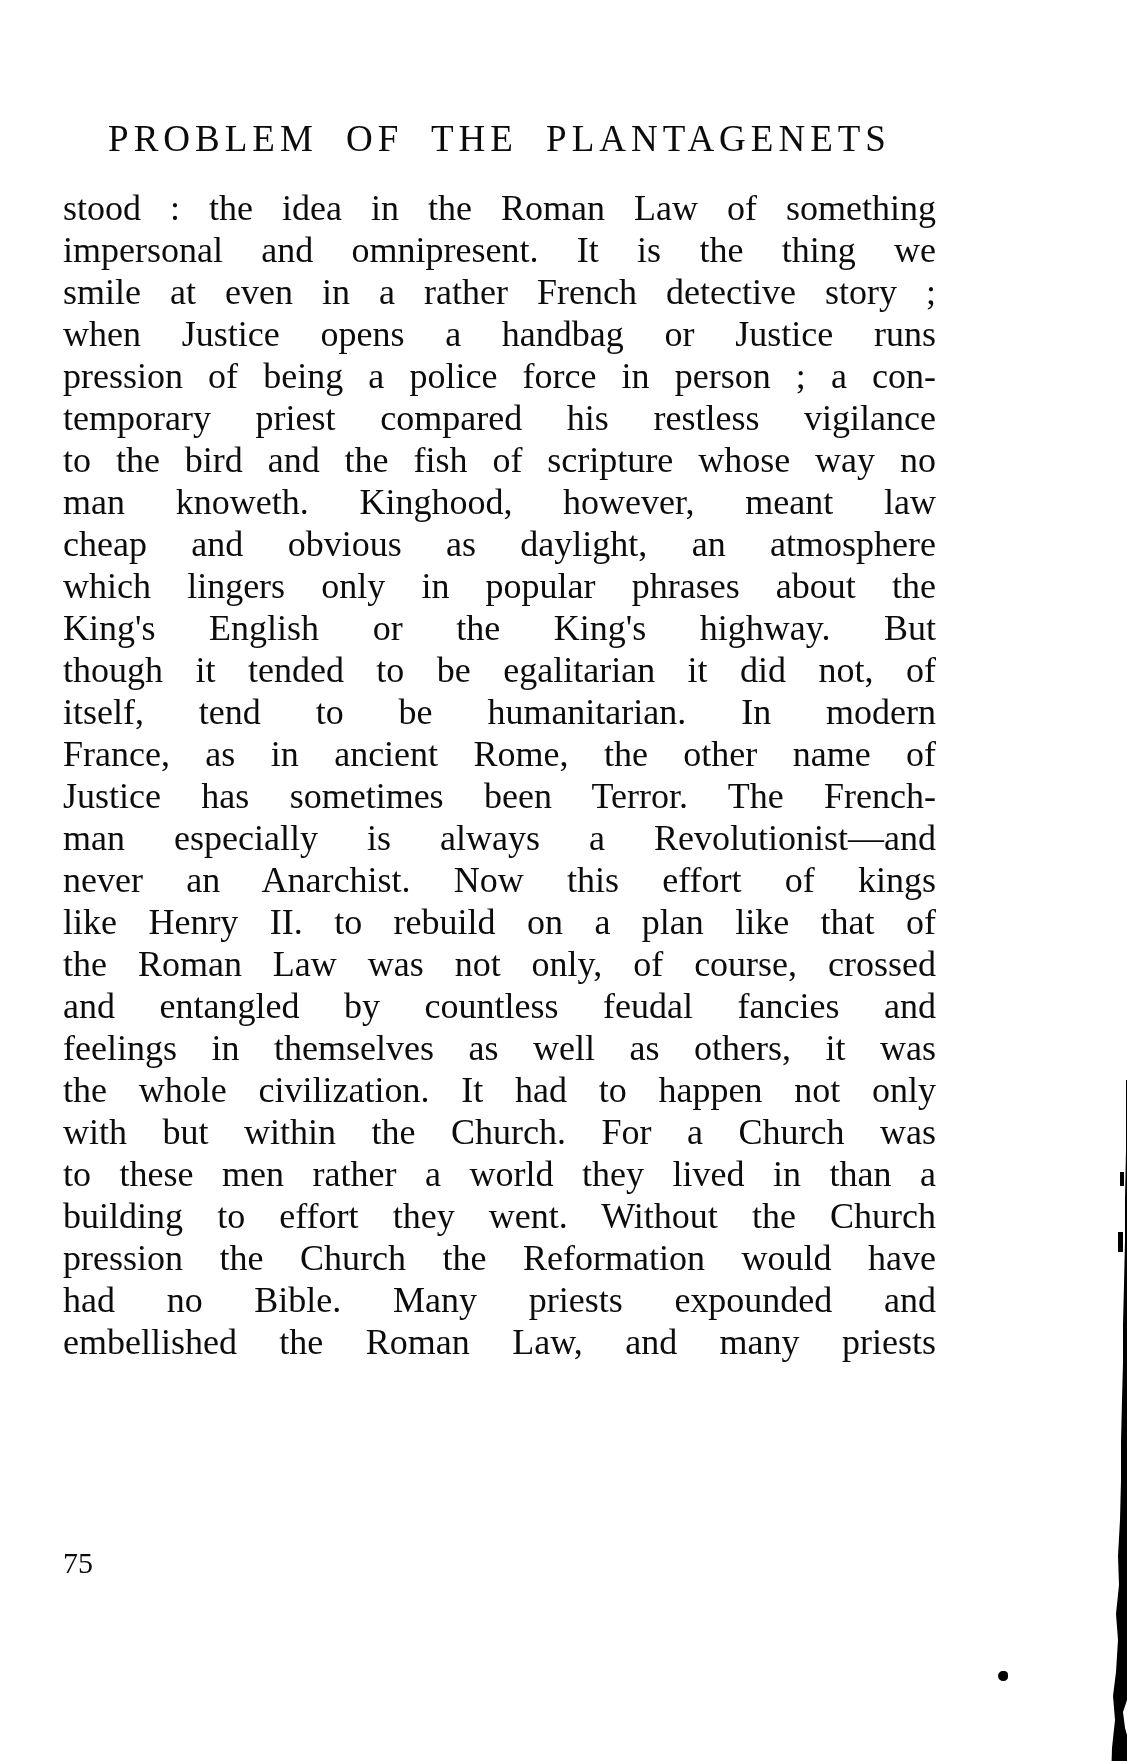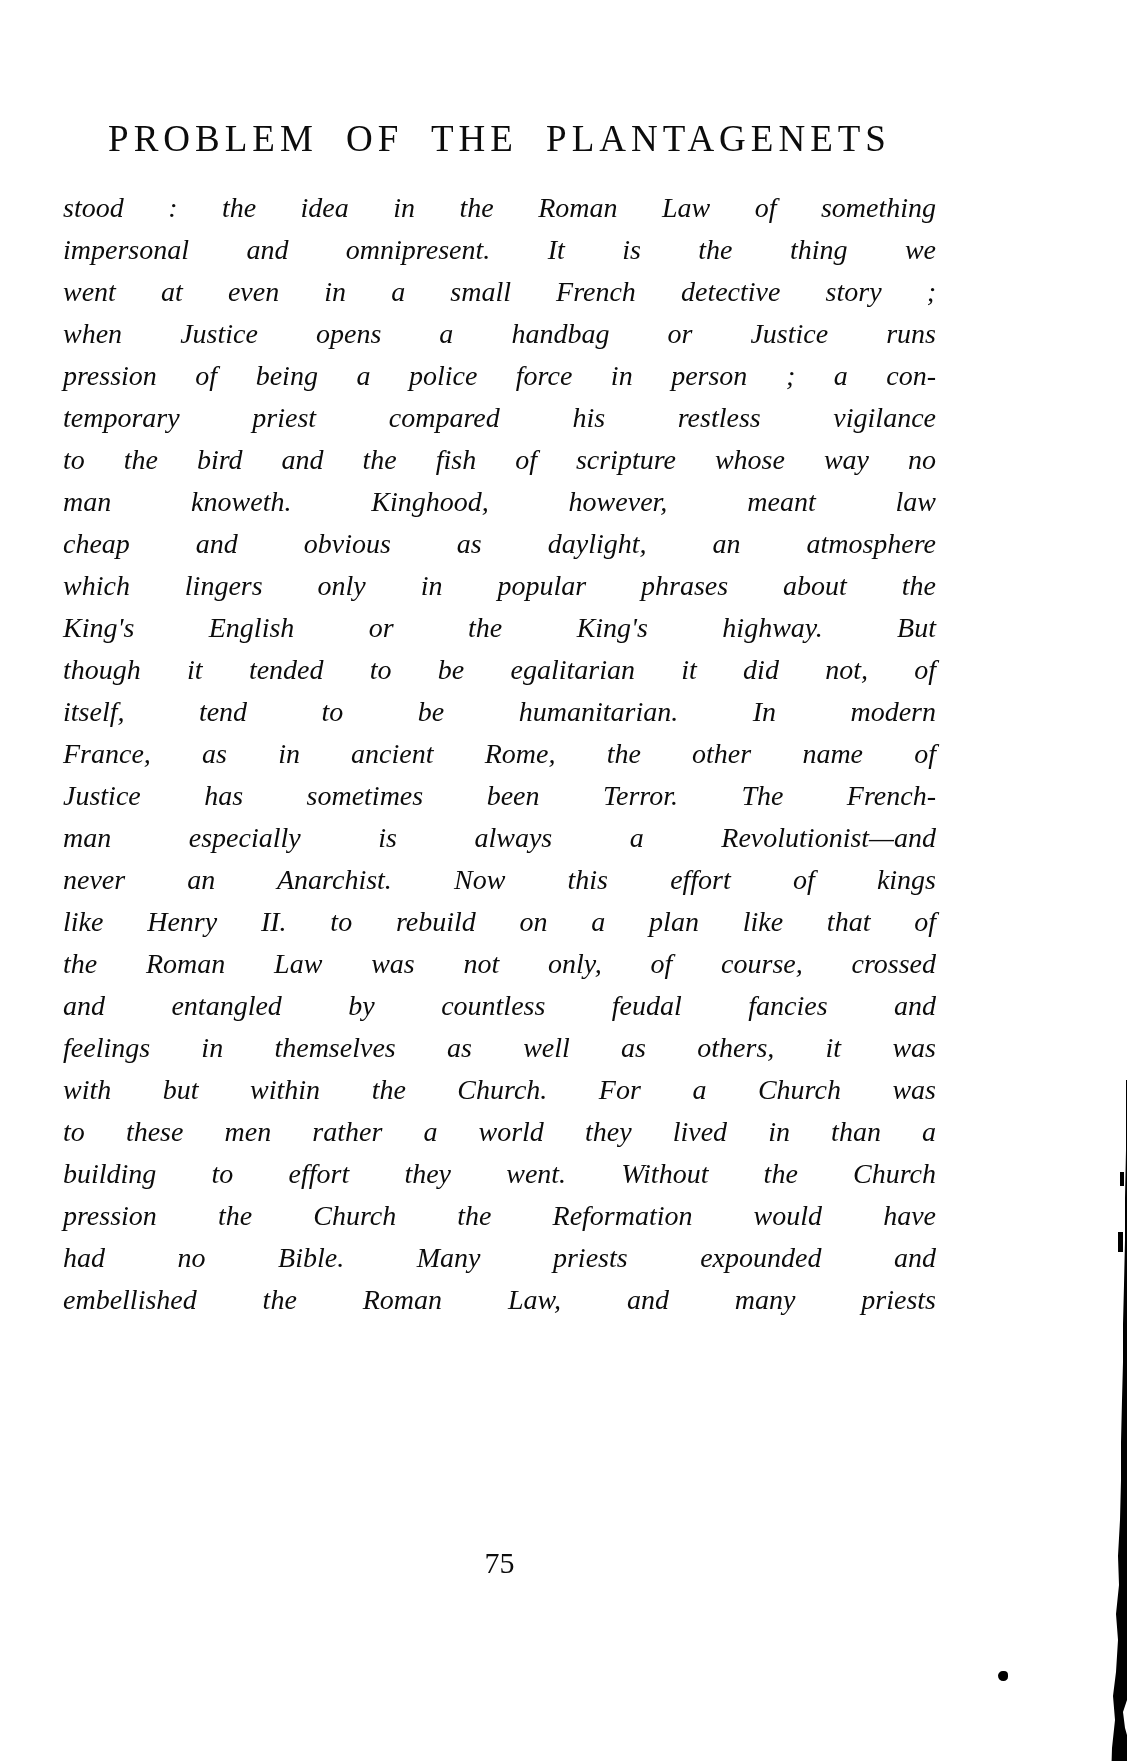--- a/index.html
+++ b/index.html
@@ -32,32 +32,31 @@
   }
   .body-text {
     position: absolute;
     top: 167px;
     left: 63px;
     width: 873px;
   }
   .body-text .line {
     height: 42px;
     line-height: 42px;
-    font-size: 28px;
+    font-size: 36px;
     text-align: justify;
     text-align-last: justify;
     white-space: normal;
-    font-style: italic;
   }
   .page-number {
     position: absolute;
     top: 1523px;
     left: 63px;
     width: 873px;
-    text-align: center;
+    text-align: left;
     font-size: 30px;
     line-height: 40px;
   }
   .edge-artifact {
     position: absolute;
     top: 1060px;
     right: 0;
     width: 42px;
     height: 701px;
   }
@@ -90,39 +89,40 @@
 </head>
 <body>
 
 <div class="page">
 
   <div class="running-head">PROBLEM OF THE PLANTAGENETS</div>
 
   <div class="body-text" id="body-text">
       <div class="line">stood : the idea in the Roman Law of something</div>
       <div class="line">impersonal and omnipresent.  It is the thing we</div>
-      <div class="line">went at even in a small French detective story ;</div>
+      <div class="line">smile at even in a rather French detective story ;</div>
       <div class="line">when Justice opens a handbag or Justice runs</div>
       <div class="line">pression of being a police force in person ; a con-</div>
       <div class="line">temporary priest compared his restless vigilance</div>
       <div class="line">to the bird and the fish of scripture whose way no</div>
       <div class="line">man knoweth.  Kinghood, however, meant law</div>
       <div class="line">cheap and obvious as daylight, an atmosphere</div>
       <div class="line">which lingers only in popular phrases about the</div>
       <div class="line">King's English or the King's highway.  But</div>
       <div class="line">though it tended to be egalitarian it did not, of</div>
       <div class="line">itself, tend to be humanitarian.  In modern</div>
       <div class="line">France, as in ancient Rome, the other name of</div>
       <div class="line">Justice has sometimes been Terror.  The French-</div>
       <div class="line">man especially is always a Revolutionist—and</div>
       <div class="line">never an Anarchist.  Now this effort of kings</div>
       <div class="line">like Henry II. to rebuild on a plan like that of</div>
       <div class="line">the Roman Law was not only, of course, crossed</div>
       <div class="line">and entangled by countless feudal fancies and</div>
       <div class="line">feelings in themselves as well as others, it was</div>
+      <div class="line">the whole civilization.  It had to happen not only</div>
       <div class="line">with but within the Church.  For a Church was</div>
       <div class="line">to these men rather a world they lived in than a</div>
       <div class="line">building to effort they went.  Without the Church</div>
       <div class="line">pression the Church the Reformation would have</div>
       <div class="line">had no Bible.  Many priests expounded and</div>
       <div class="line">embellished the Roman Law, and many priests</div>
     </div>
 
   <div class="page-number">75</div>
 

